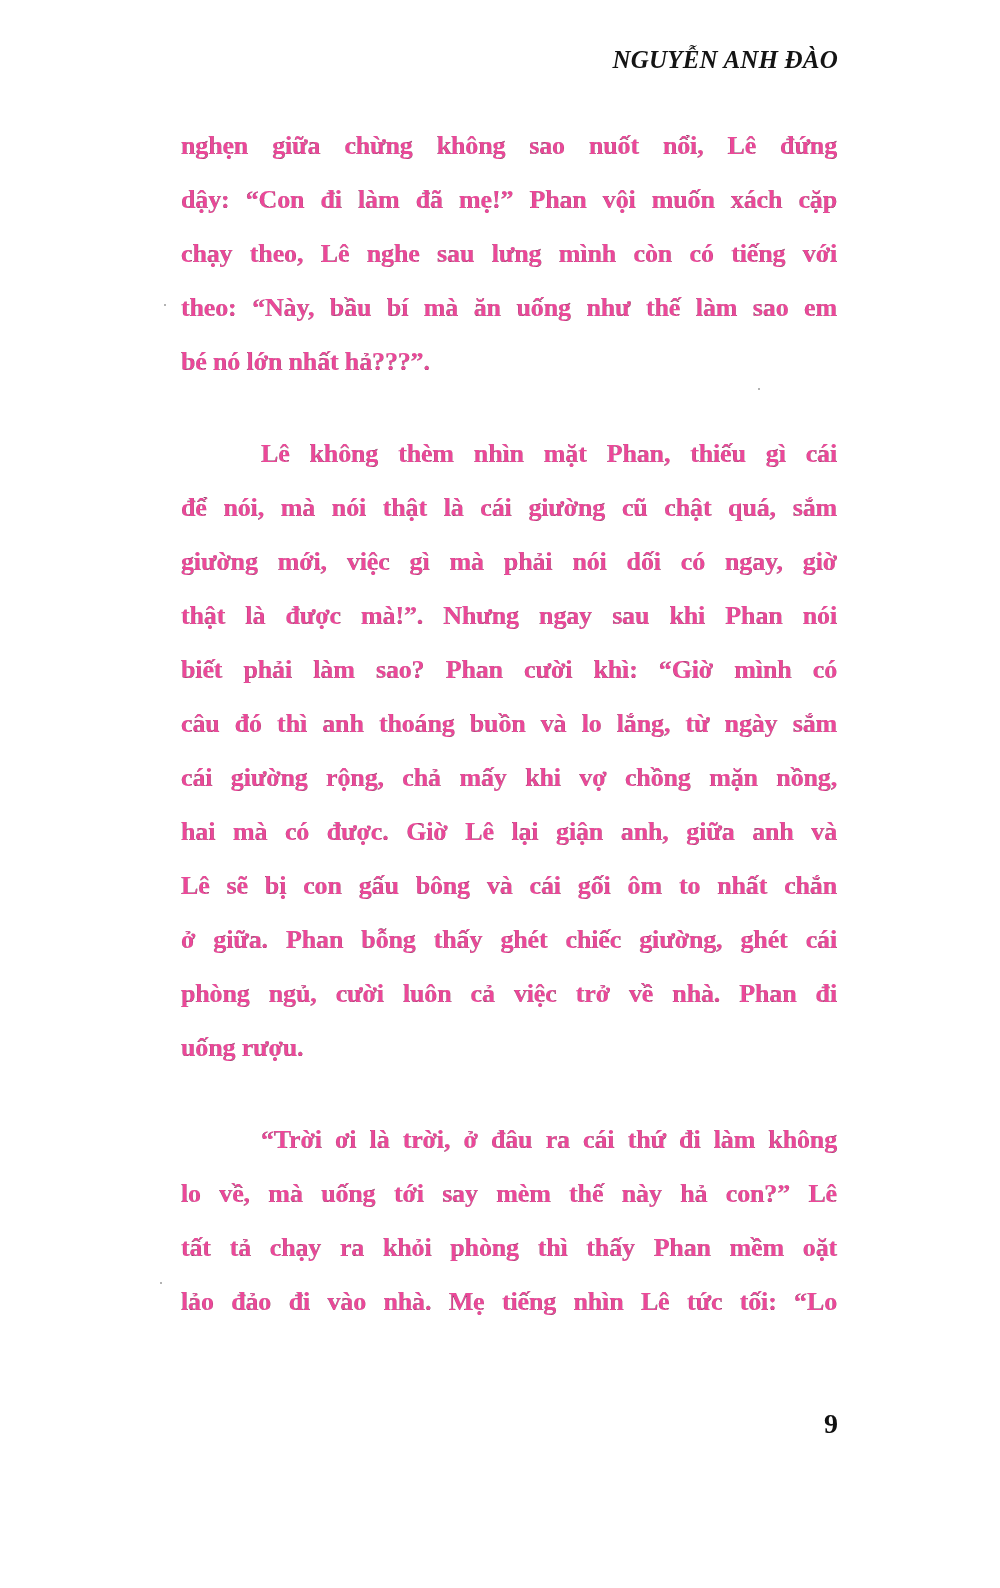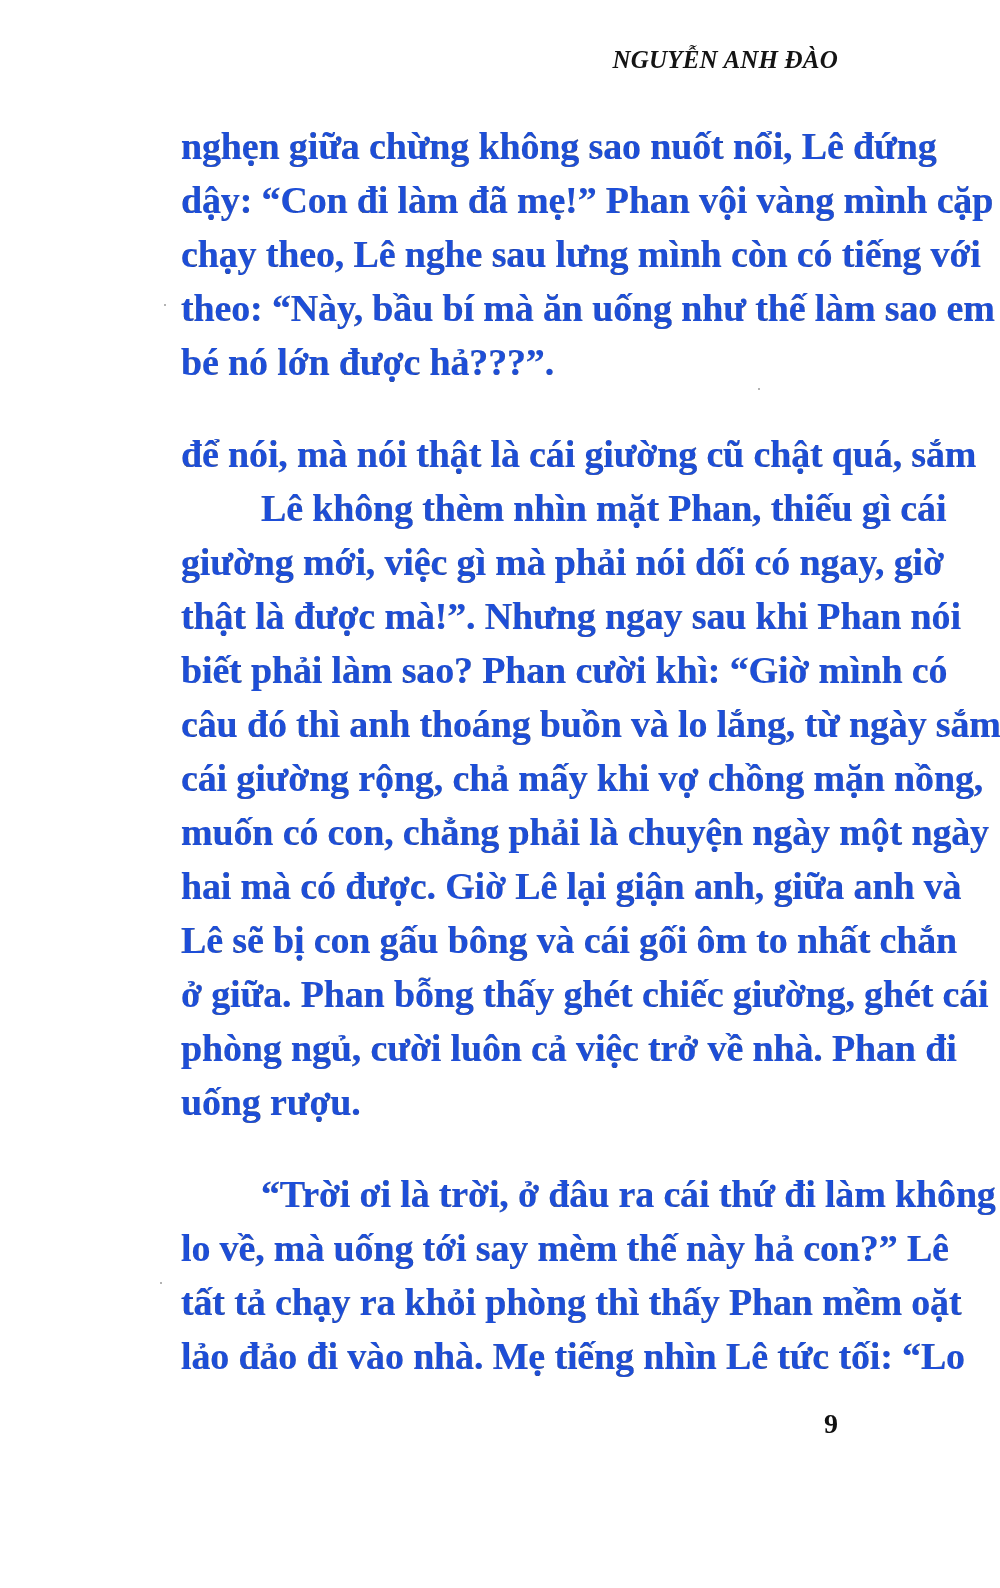--- a/index.html
+++ b/index.html
@@ -36,27 +36,27 @@
     .body-text {
       position: absolute;
       left: 181px;
       top: 119px;
       width: 656px;
     }
     .line {
       display: block;
       height: 54px;
       line-height: 54px;
-      font-size: 38px;
+      font-size: 26px;
       font-weight: bold;
       letter-spacing: -0.15px;
       white-space: nowrap;
       text-align: justify;
       text-align-last: justify;
-      color: #1d4ed8;
+      color: #ec4899;
       -webkit-text-stroke: 0.15px #121212;
     }
     .line.last {
       text-align-last: left;
     }
     .line.indent {
       padding-left: 80px;
     }
     .para-gap {
       display: block;
@@ -81,37 +81,36 @@
 <body>
 
 <div class="page">
 
   <div class="running-header">NGUYỄN ANH ĐÀO</div>
 
   <div class="body-text">
 
     <div>
       <span class="line">nghẹn giữa chừng không sao nuốt nổi, Lê đứng</span>
-      <span class="line">dậy: “Con đi làm đã mẹ!” Phan vội vàng mình cặp</span>
+      <span class="line">dậy: “Con đi làm đã mẹ!” Phan vội muốn xách cặp</span>
       <span class="line">chạy theo, Lê nghe sau lưng mình còn có tiếng với</span>
       <span class="line">theo: “Này, bầu bí mà ăn uống như thế làm sao em</span>
-      <span class="line last">bé nó lớn được hả???”.</span>
+      <span class="line last">bé nó lớn nhất hả???”.</span>
     </div>
 
     <span class="para-gap"></span>
 
     <div>
+      <span class="line indent">Lê không thèm nhìn mặt Phan, thiếu gì cái</span>
       <span class="line">để nói, mà nói thật là cái giường cũ chật quá, sắm</span>
-      <span class="line indent">Lê không thèm nhìn mặt Phan, thiếu gì cái</span>
       <span class="line">giường mới, việc gì mà phải nói dối có ngay, giờ</span>
       <span class="line">thật là được mà!”. Nhưng ngay sau khi Phan nói</span>
       <span class="line">biết phải làm sao? Phan cười khì: “Giờ mình có</span>
       <span class="line">câu đó thì anh thoáng buồn và lo lắng, từ ngày sắm</span>
       <span class="line">cái giường rộng, chả mấy khi vợ chồng mặn nồng,</span>
-      <span class="line">muốn có con, chẳng phải là chuyện ngày một ngày</span>
       <span class="line">hai mà có được. Giờ Lê lại giận anh, giữa anh và</span>
       <span class="line">Lê sẽ bị con gấu bông và cái gối ôm to nhất chắn</span>
       <span class="line">ở giữa. Phan bỗng thấy ghét chiếc giường, ghét cái</span>
       <span class="line">phòng ngủ, cười luôn cả việc trở về nhà. Phan đi</span>
       <span class="line last">uống rượu.</span>
     </div>
 
     <span class="para-gap"></span>
 
     <div>

